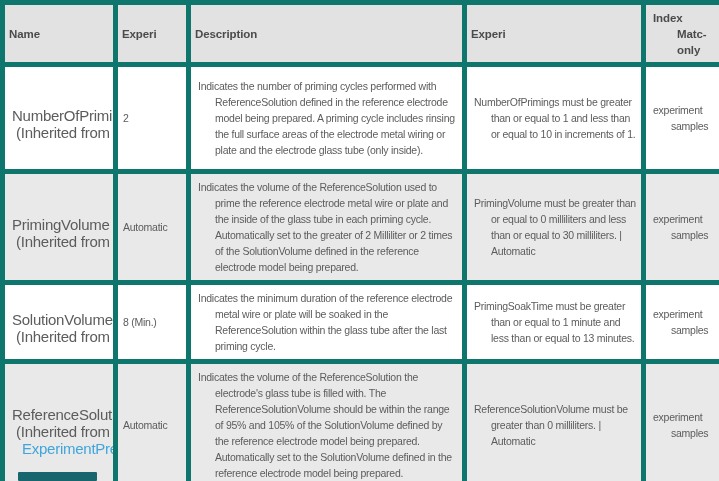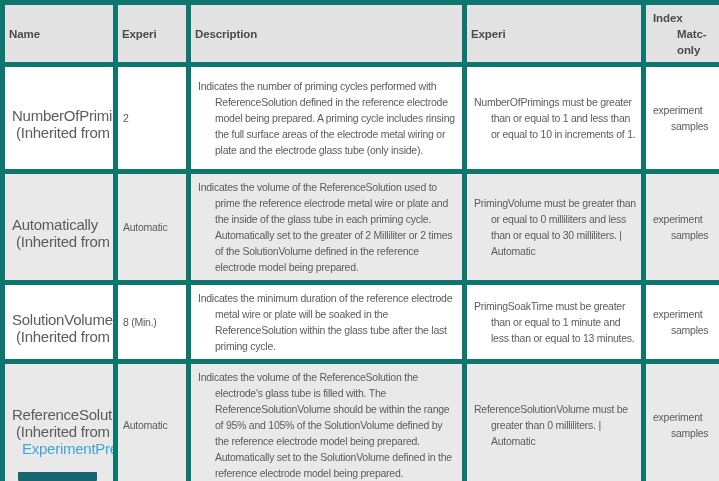--- a/index.html
+++ b/index.html
@@ -105,21 +105,21 @@
         <div class="inh"><span>(Inherited from</span><a class="lnk">Experi</a></div>
       </td>
       <td class="def-cell">2</td>
       <td class="hang">Indicates the number of priming cycles performed with ReferenceSolution defined in the reference electrode model being prepared. A priming cycle includes rinsing the full surface areas of the electrode metal wiring or plate and the electrode glass tube (only inside).</td>
       <td class="hang">NumberOfPrimings must be greater than or equal to 1 and less than or equal to 10 in increments of 1.</td>
       <td class="hang idx-cell">experiment samples</td>
     </tr>
 
     <tr class="r2">
       <td class="name-cell">
-        <div class="nm">Automatically</div>
+        <div class="nm">PrimingVolume</div>
         <div class="inh"><span>(Inherited from</span><a class="lnk">Experi</a></div>
       </td>
       <td class="def-cell">Automatic</td>
       <td class="hang">Indicates the volume of the ReferenceSolution used to prime the reference electrode metal wire or plate and the inside of the glass tube in each priming cycle.  Automatically set to the greater of 2 Milliliter or 2 times of the SolutionVolume defined in the reference electrode model being prepared.</td>
       <td class="hang">PrimingVolume must be greater than or equal to 0 milliliters and less than or equal to 30 milliliters.  | Automatic</td>
       <td class="hang idx-cell">experiment samples</td>
     </tr>
 
     <tr class="r3">
       <td class="name-cell">

